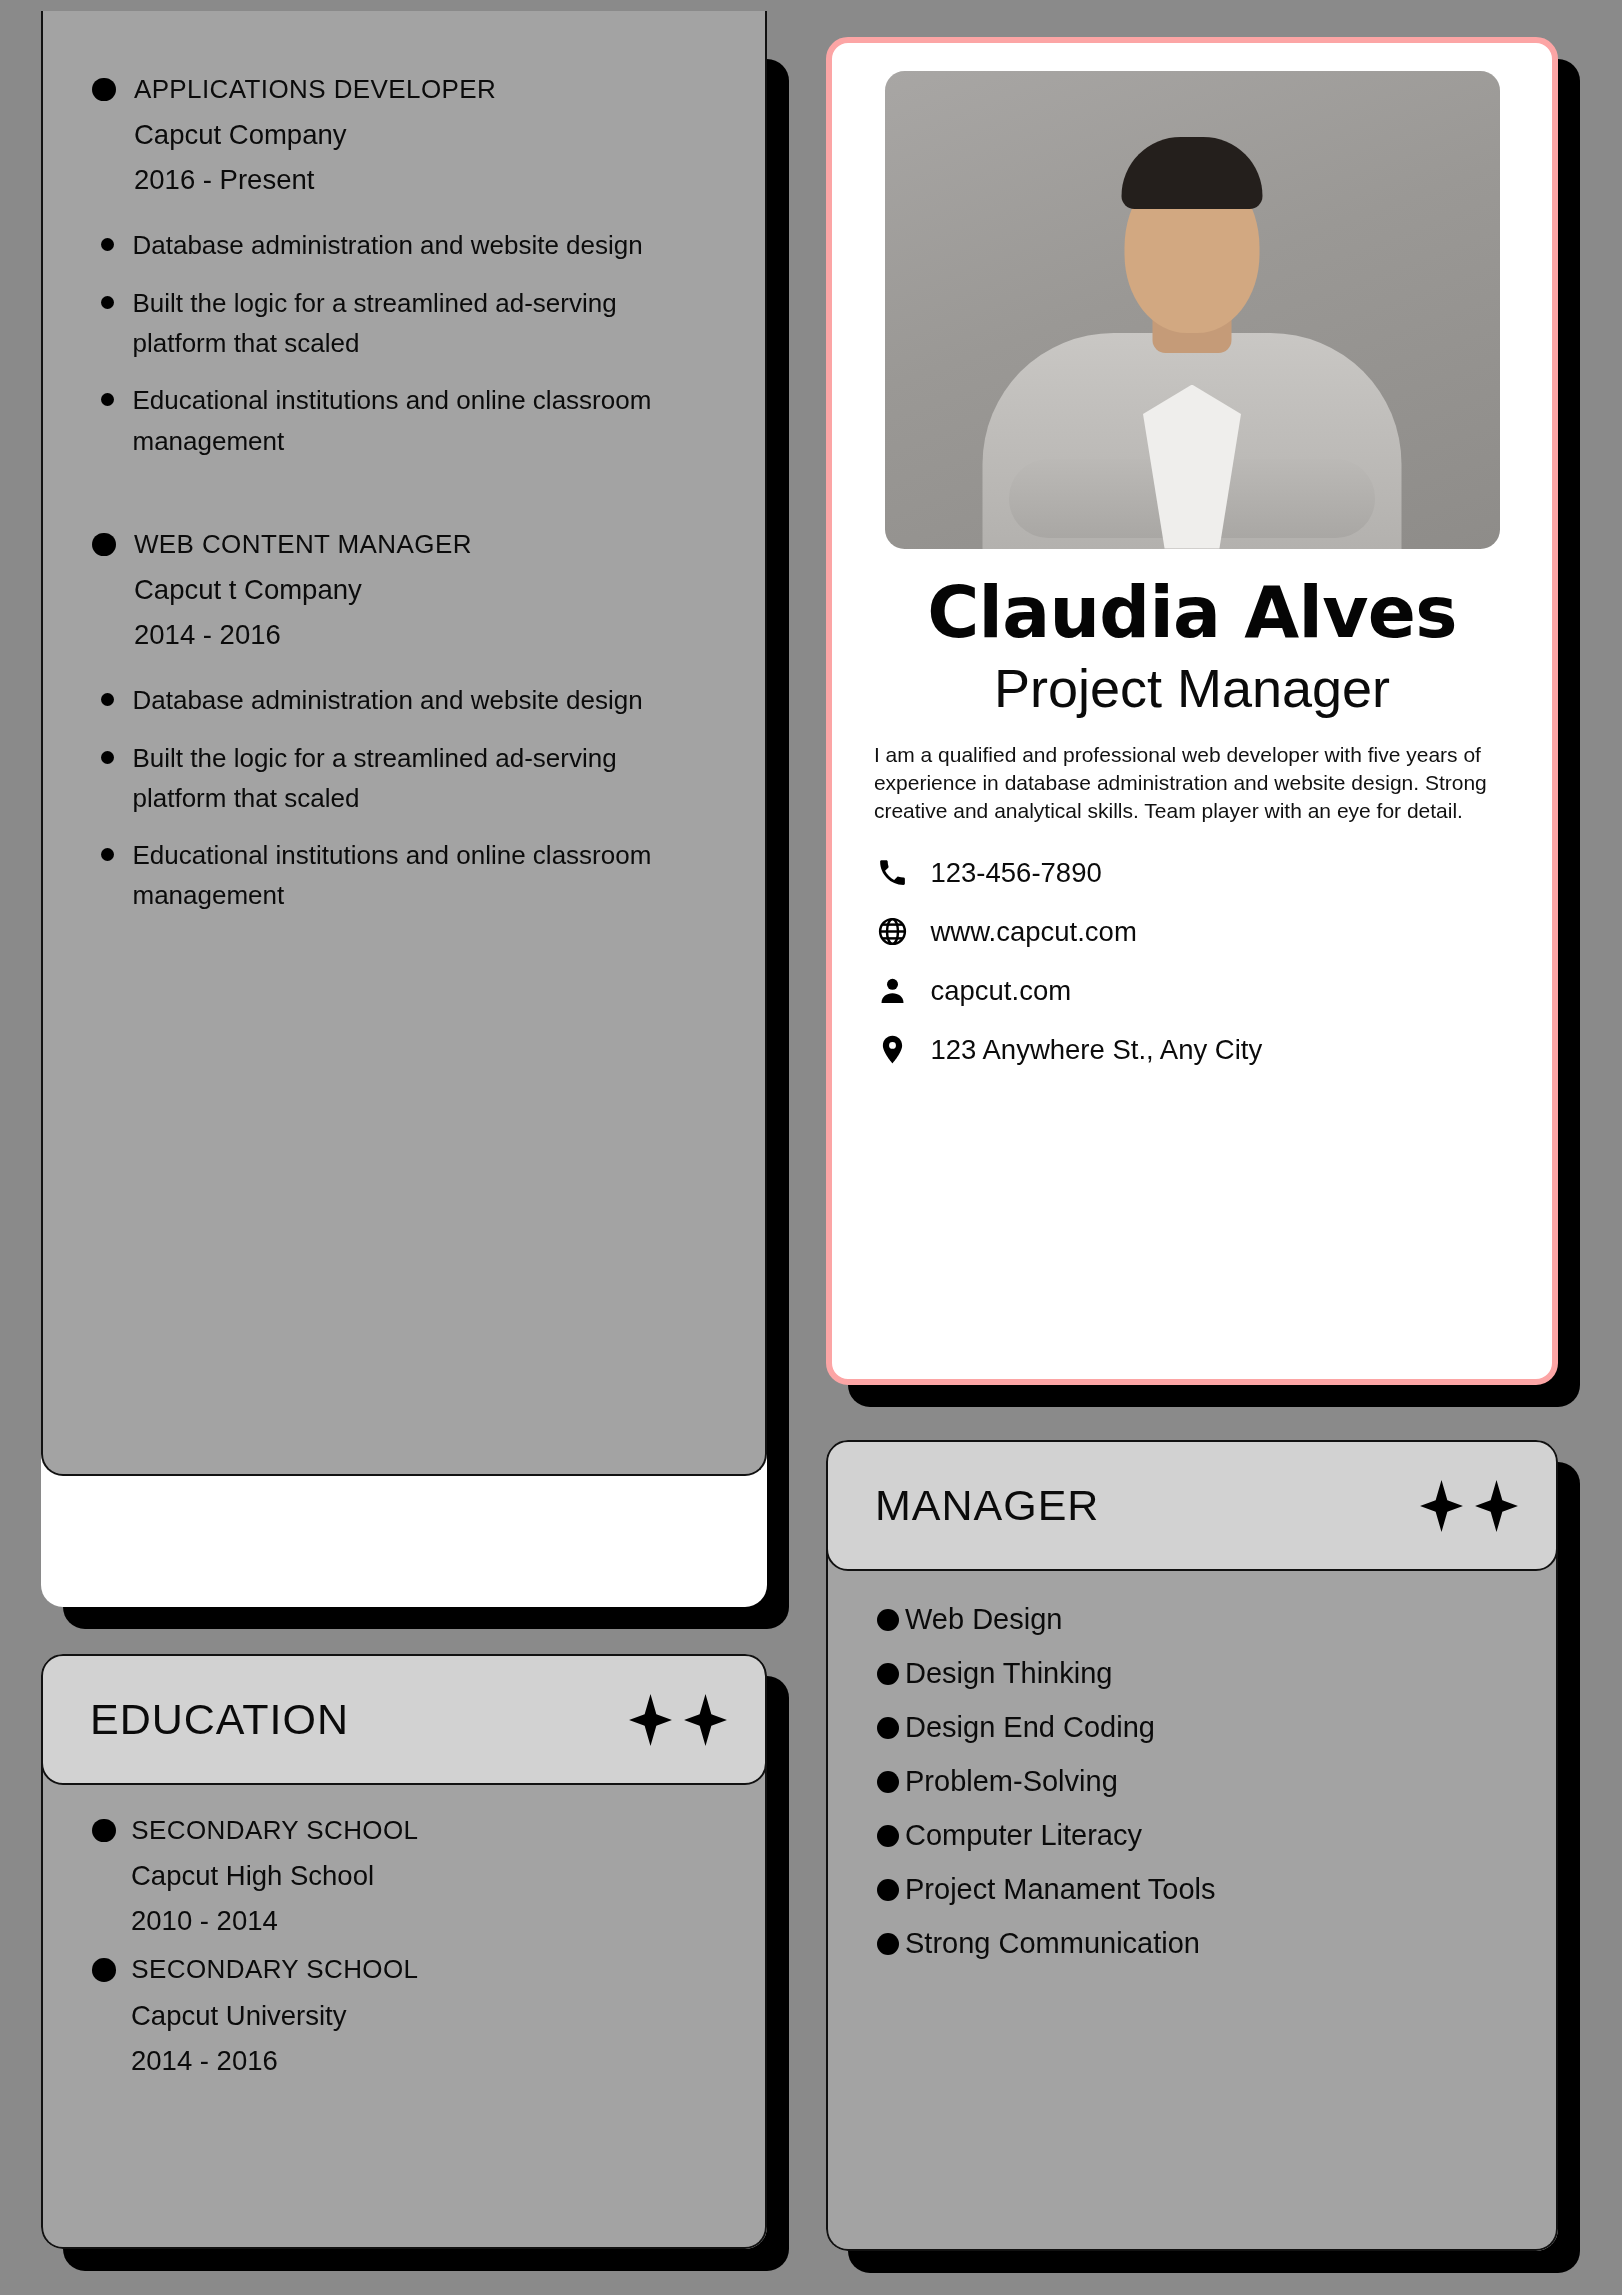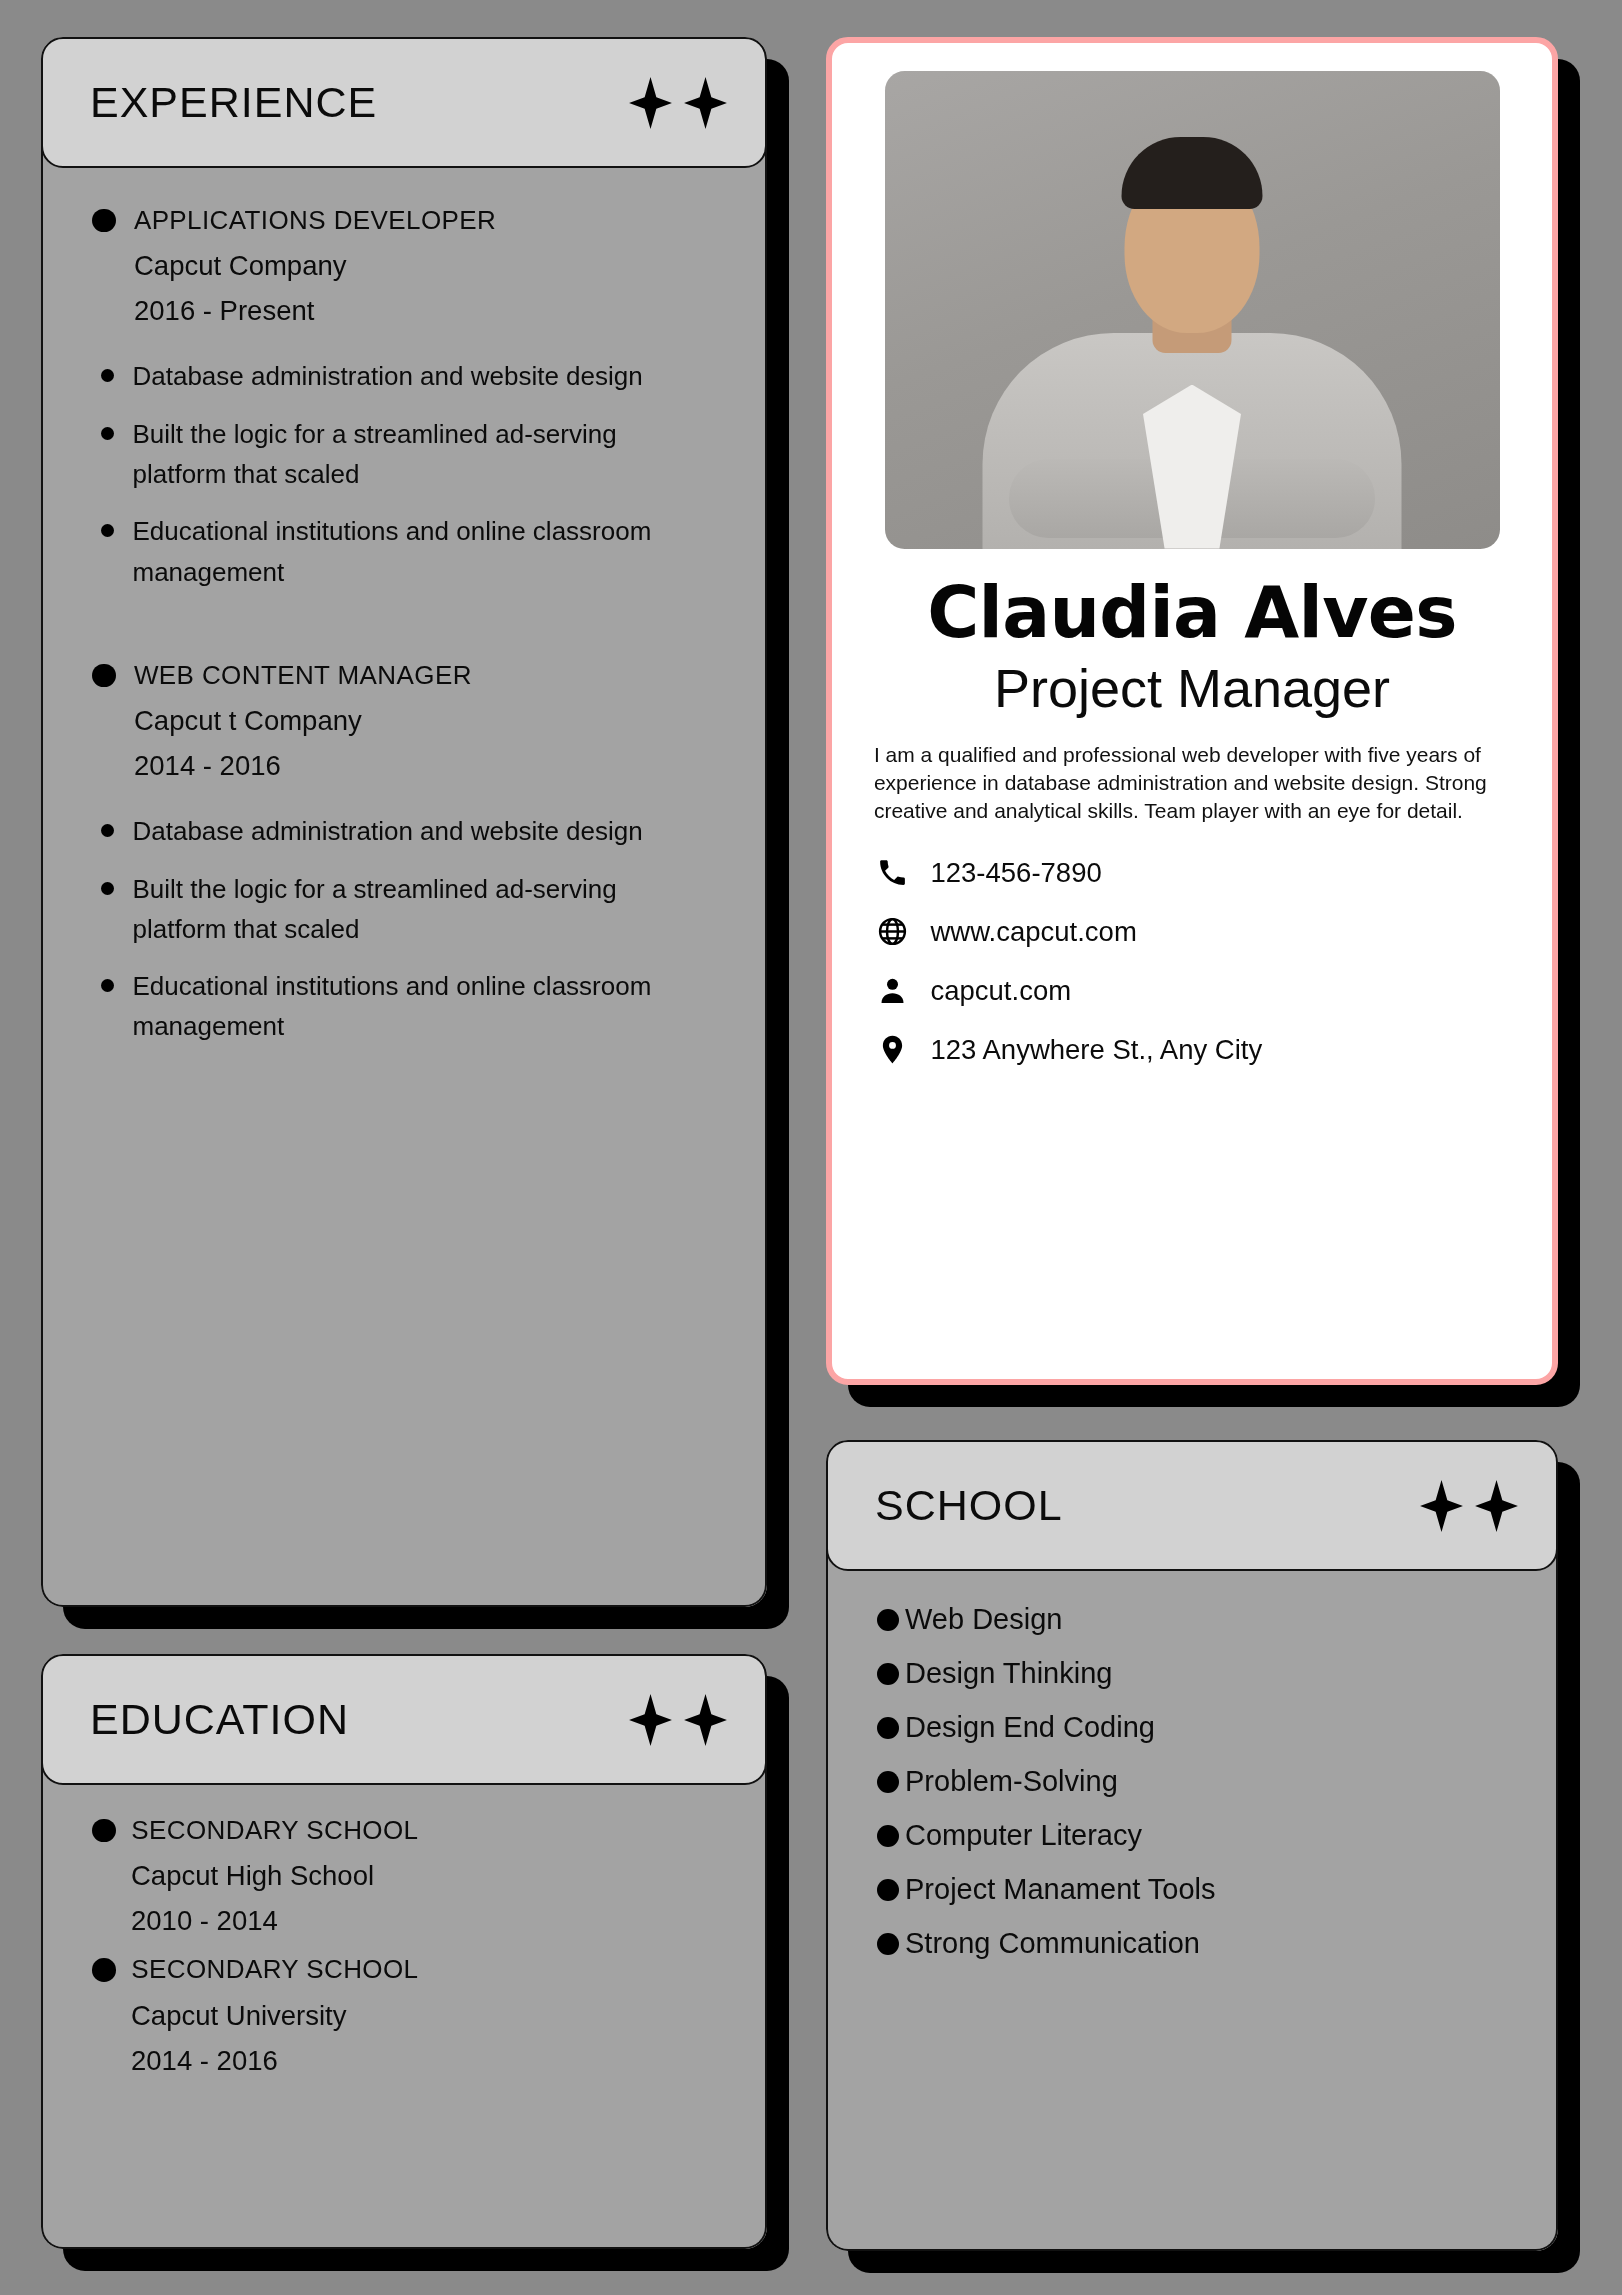--- a/index.html
+++ b/index.html
@@ -181,35 +181,20 @@
     width: 22px; height: 22px; border-radius: 50%; background: #000; flex: 0 0 22px;
   }
   .skill .label { font-size: 29px; color: #0b0b0b; }
 </style>
 </head>
 <body>
 
 <div class="page">
 
   <div class="card" id="experience-card">
-    <div class="card-header">
-      <div class="title">EXPERIENCE</div>
-      <div class="sparkles">
-        <span>
-          <svg width="43" height="52" viewBox="0 0 66 80">
-              <path d="M33 0 L42 31 L66 40 L42 49 L33 80 L24 49 L0 40 L24 31 Z" fill="#000"></path>
-            </svg>
-        </span>
-        <span>
-          <svg width="43" height="52" viewBox="0 0 66 80">
-              <path d="M33 0 L42 31 L66 40 L42 49 L33 80 L24 49 L0 40 L24 31 Z" fill="#000"></path>
-            </svg>
-        </span>
-      </div>
-    </div>
     <div class="card-body">
 
       <div class="job">
         <div class="job-head">
           <span class="dot-lg"></span>
           <span class="job-role">APPLICATIONS DEVELOPER</span>
         </div>
         <div class="job-company">Capcut  Company</div>
         <div class="job-dates">2016 - Present</div>
         <div class="bullets">
@@ -341,21 +326,21 @@
               <path d="M12 2c-3.9 0-7 3.1-7 7 0 5.2 7 13 7 13s7-7.8 7-13c0-3.9-3.1-7-7-7zm0 9.5A2.5 2.5 0 1 1 12 6.5a2.5 2.5 0 0 1 0 5z"></path>
             </svg>
         </span>
         <span class="txt">123 Anywhere St., Any City</span>
       </div>
     </div>
   </div>
 
   <div class="card" id="skills-card">
     <div class="card-header">
-      <div class="title">SCHOOL</div>
+      <div class="title">MANAGER</div>
       <div class="sparkles">
         <span>
           <svg width="43" height="52" viewBox="0 0 66 80">
               <path d="M33 0 L42 31 L66 40 L42 49 L33 80 L24 49 L0 40 L24 31 Z" fill="#000"></path>
             </svg>
         </span>
         <span>
           <svg width="43" height="52" viewBox="0 0 66 80">
               <path d="M33 0 L42 31 L66 40 L42 49 L33 80 L24 49 L0 40 L24 31 Z" fill="#000"></path>
             </svg>

